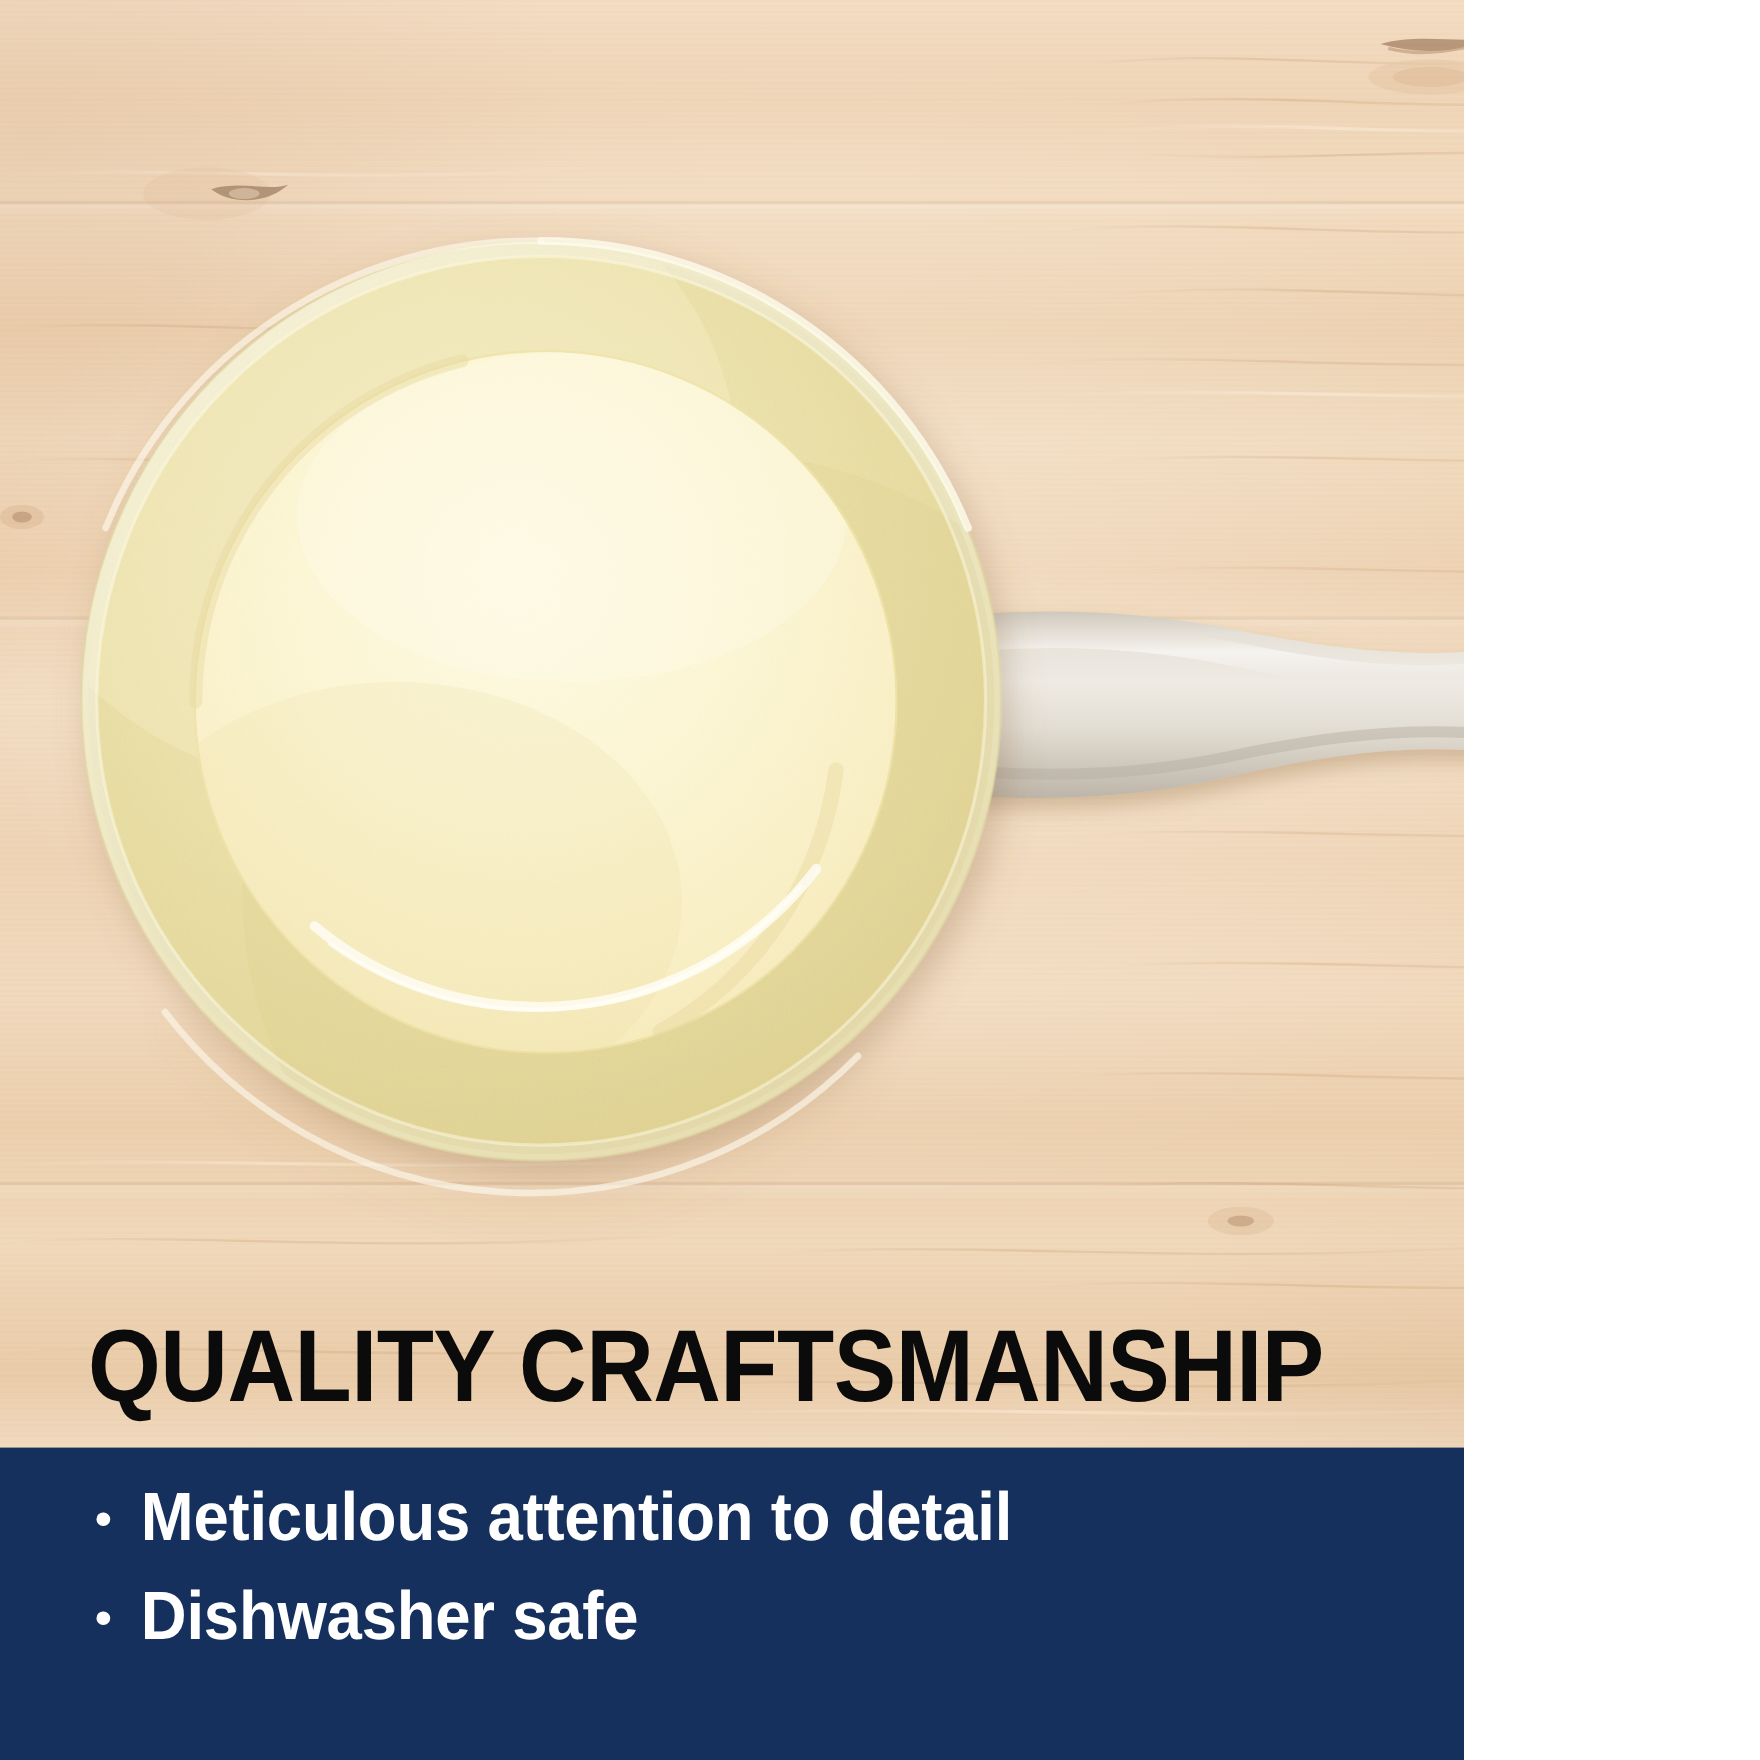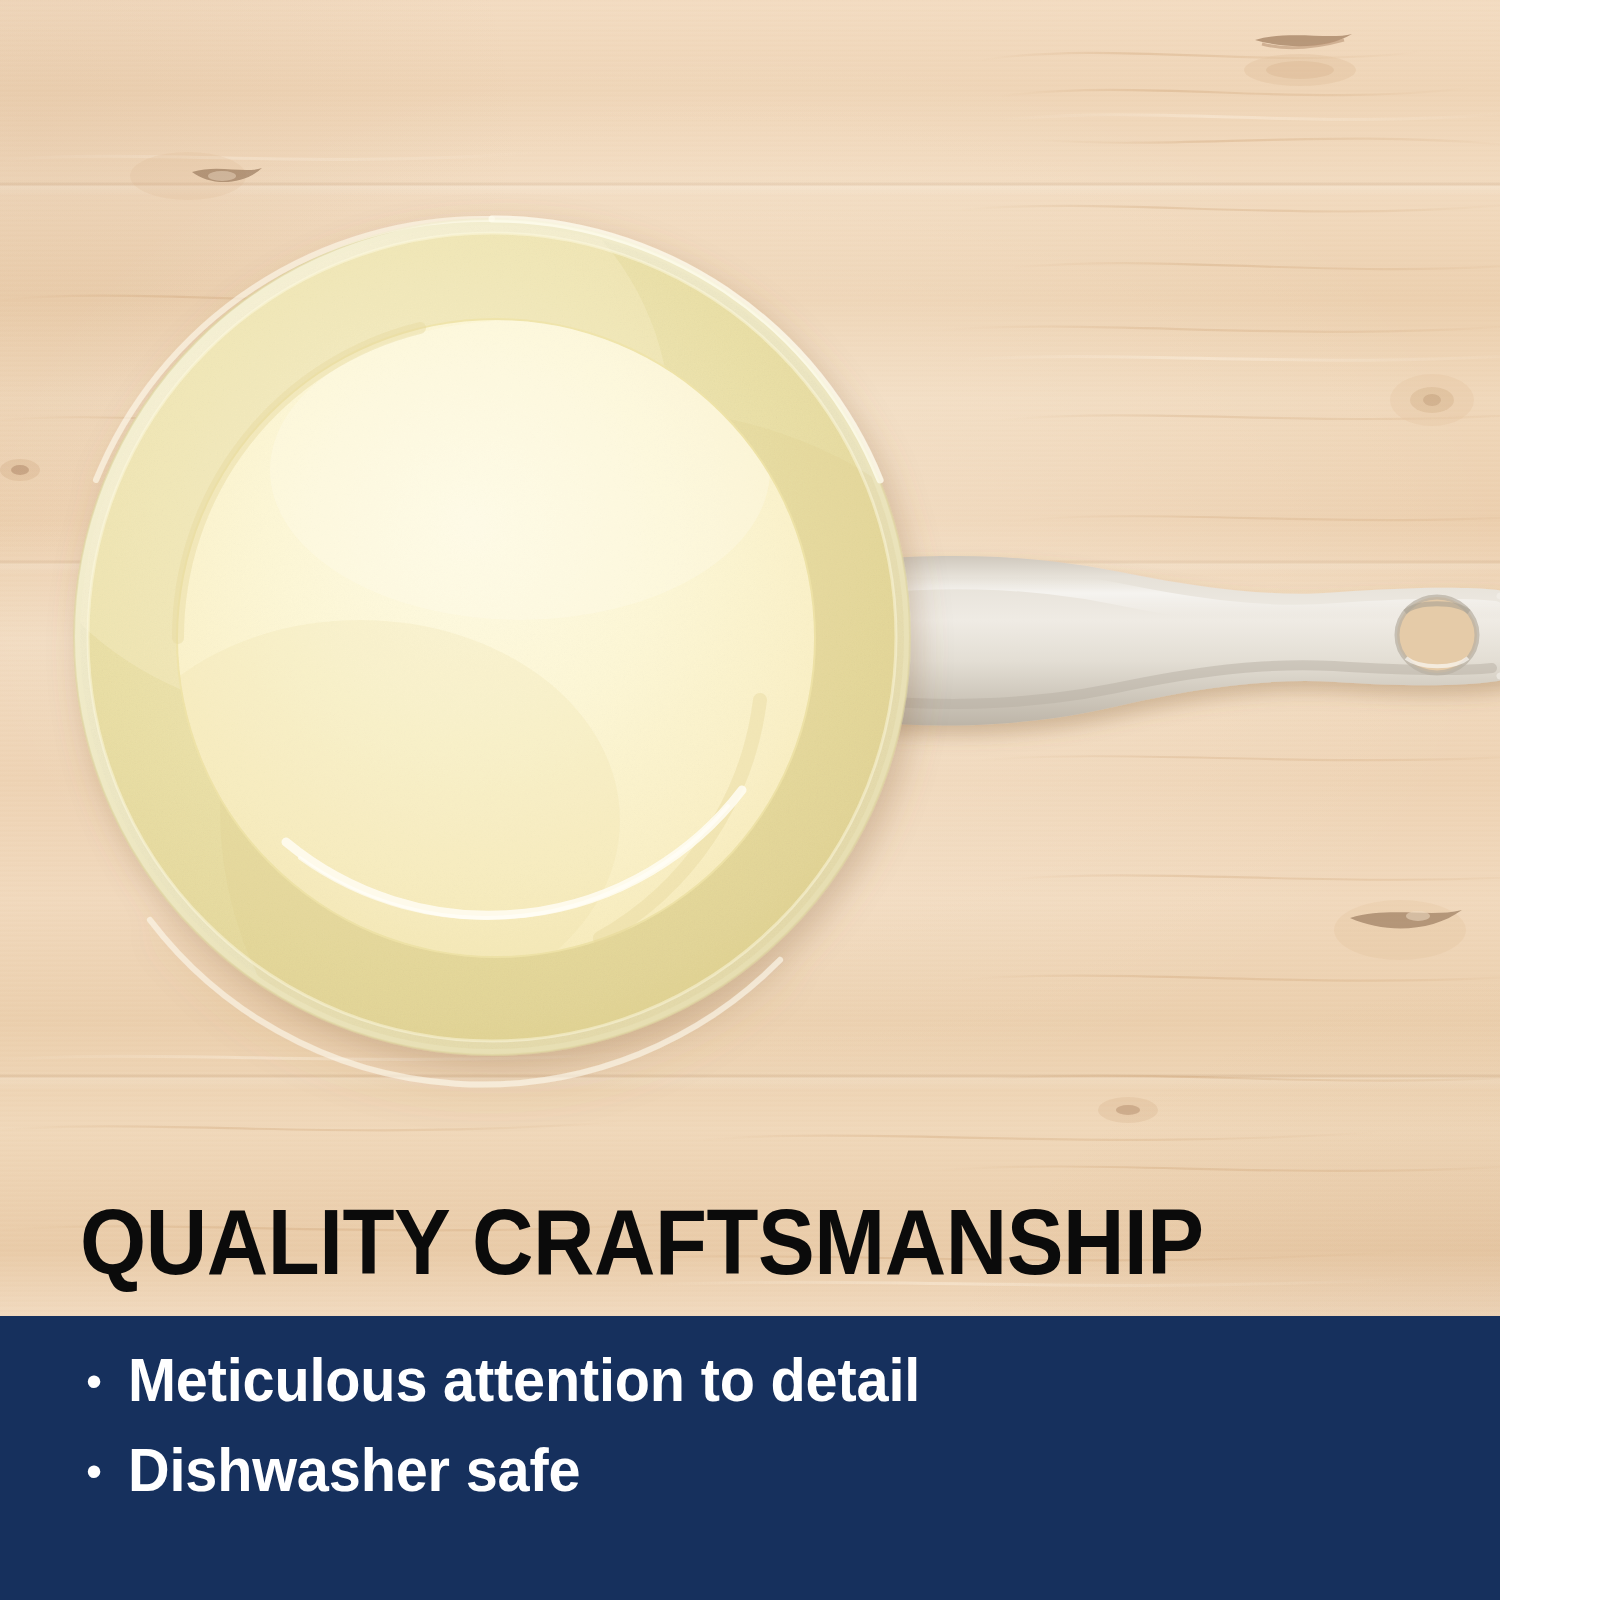--- a/index.html
+++ b/index.html
@@ -6,21 +6,21 @@
     margin: 0;
     padding: 0;
     background: #ffffff;
   }
   body {
     font-family: "Liberation Sans", sans-serif;
   }
 
   #stage {
     position: relative;
-    width: 1500px;
+    width: 1331px;
     height: 1600px;
     overflow: hidden;
   }
 
   
   .wood-bg {
     position: absolute;
     left: 0; top: 0;
     width: 1600px;
     height: 1600px;

